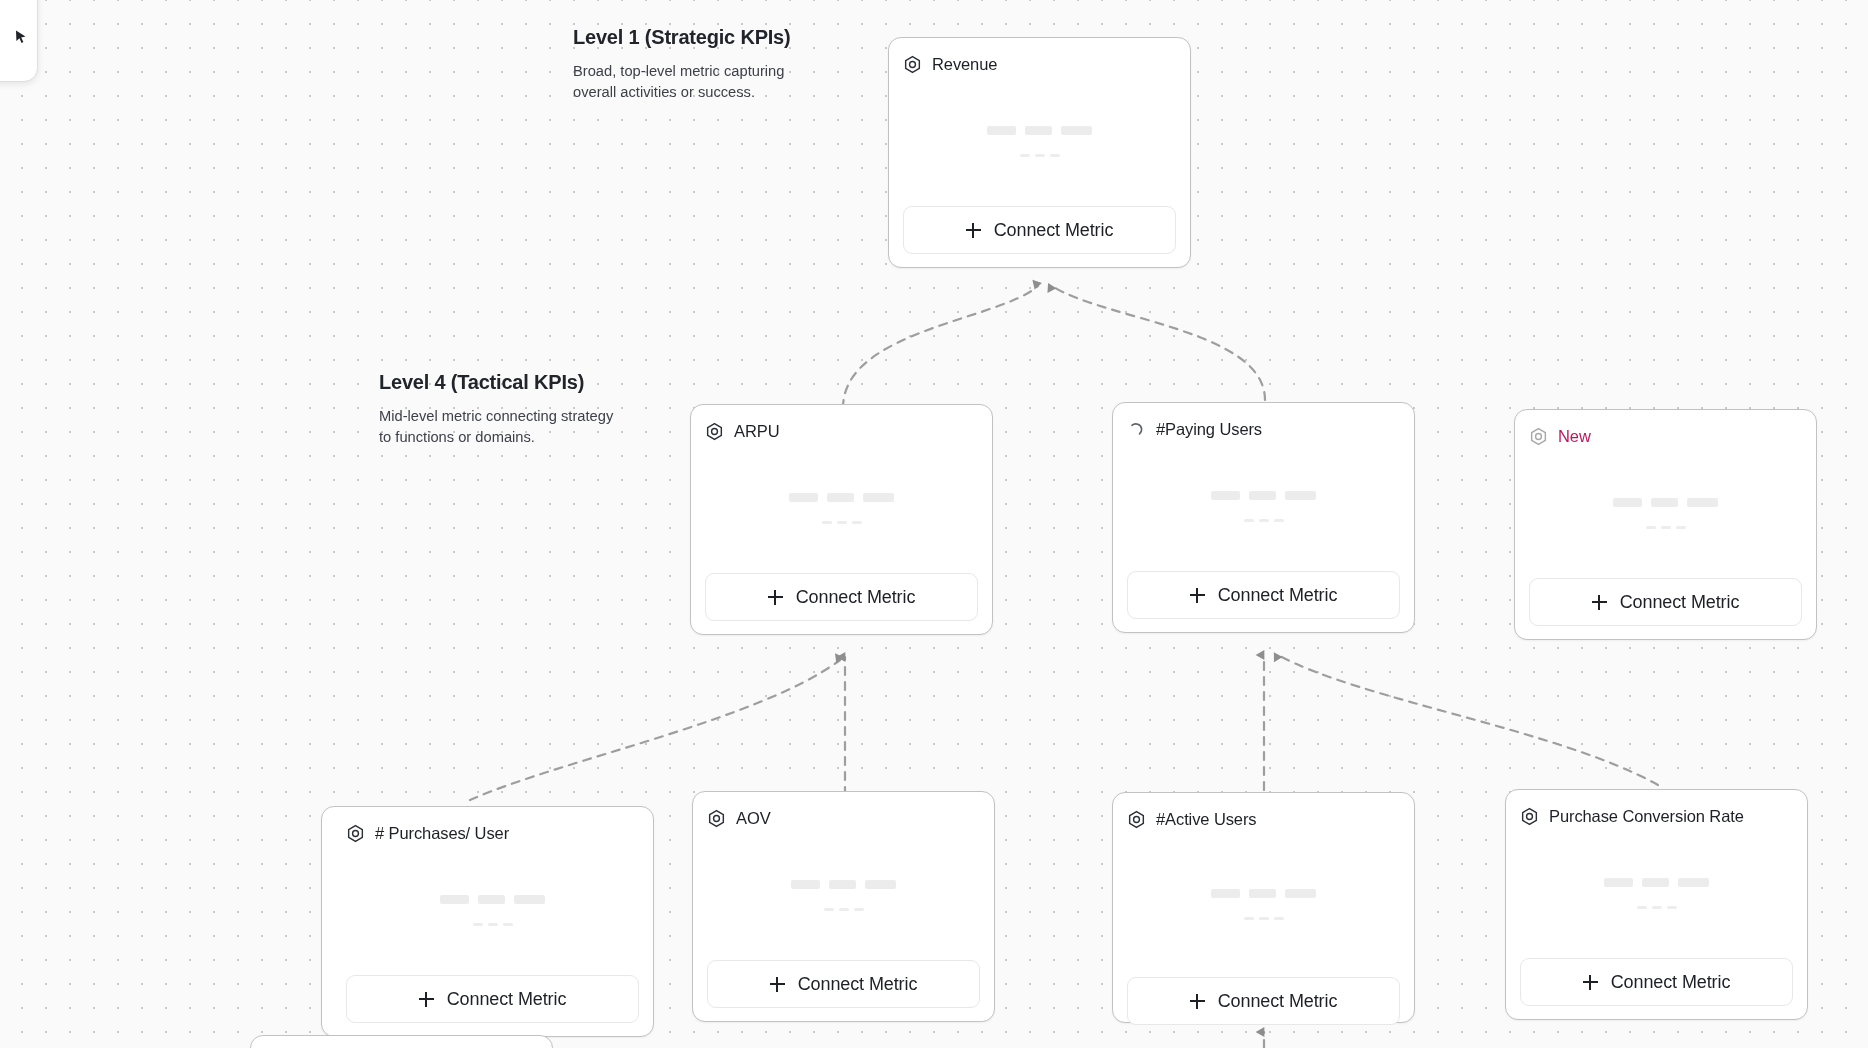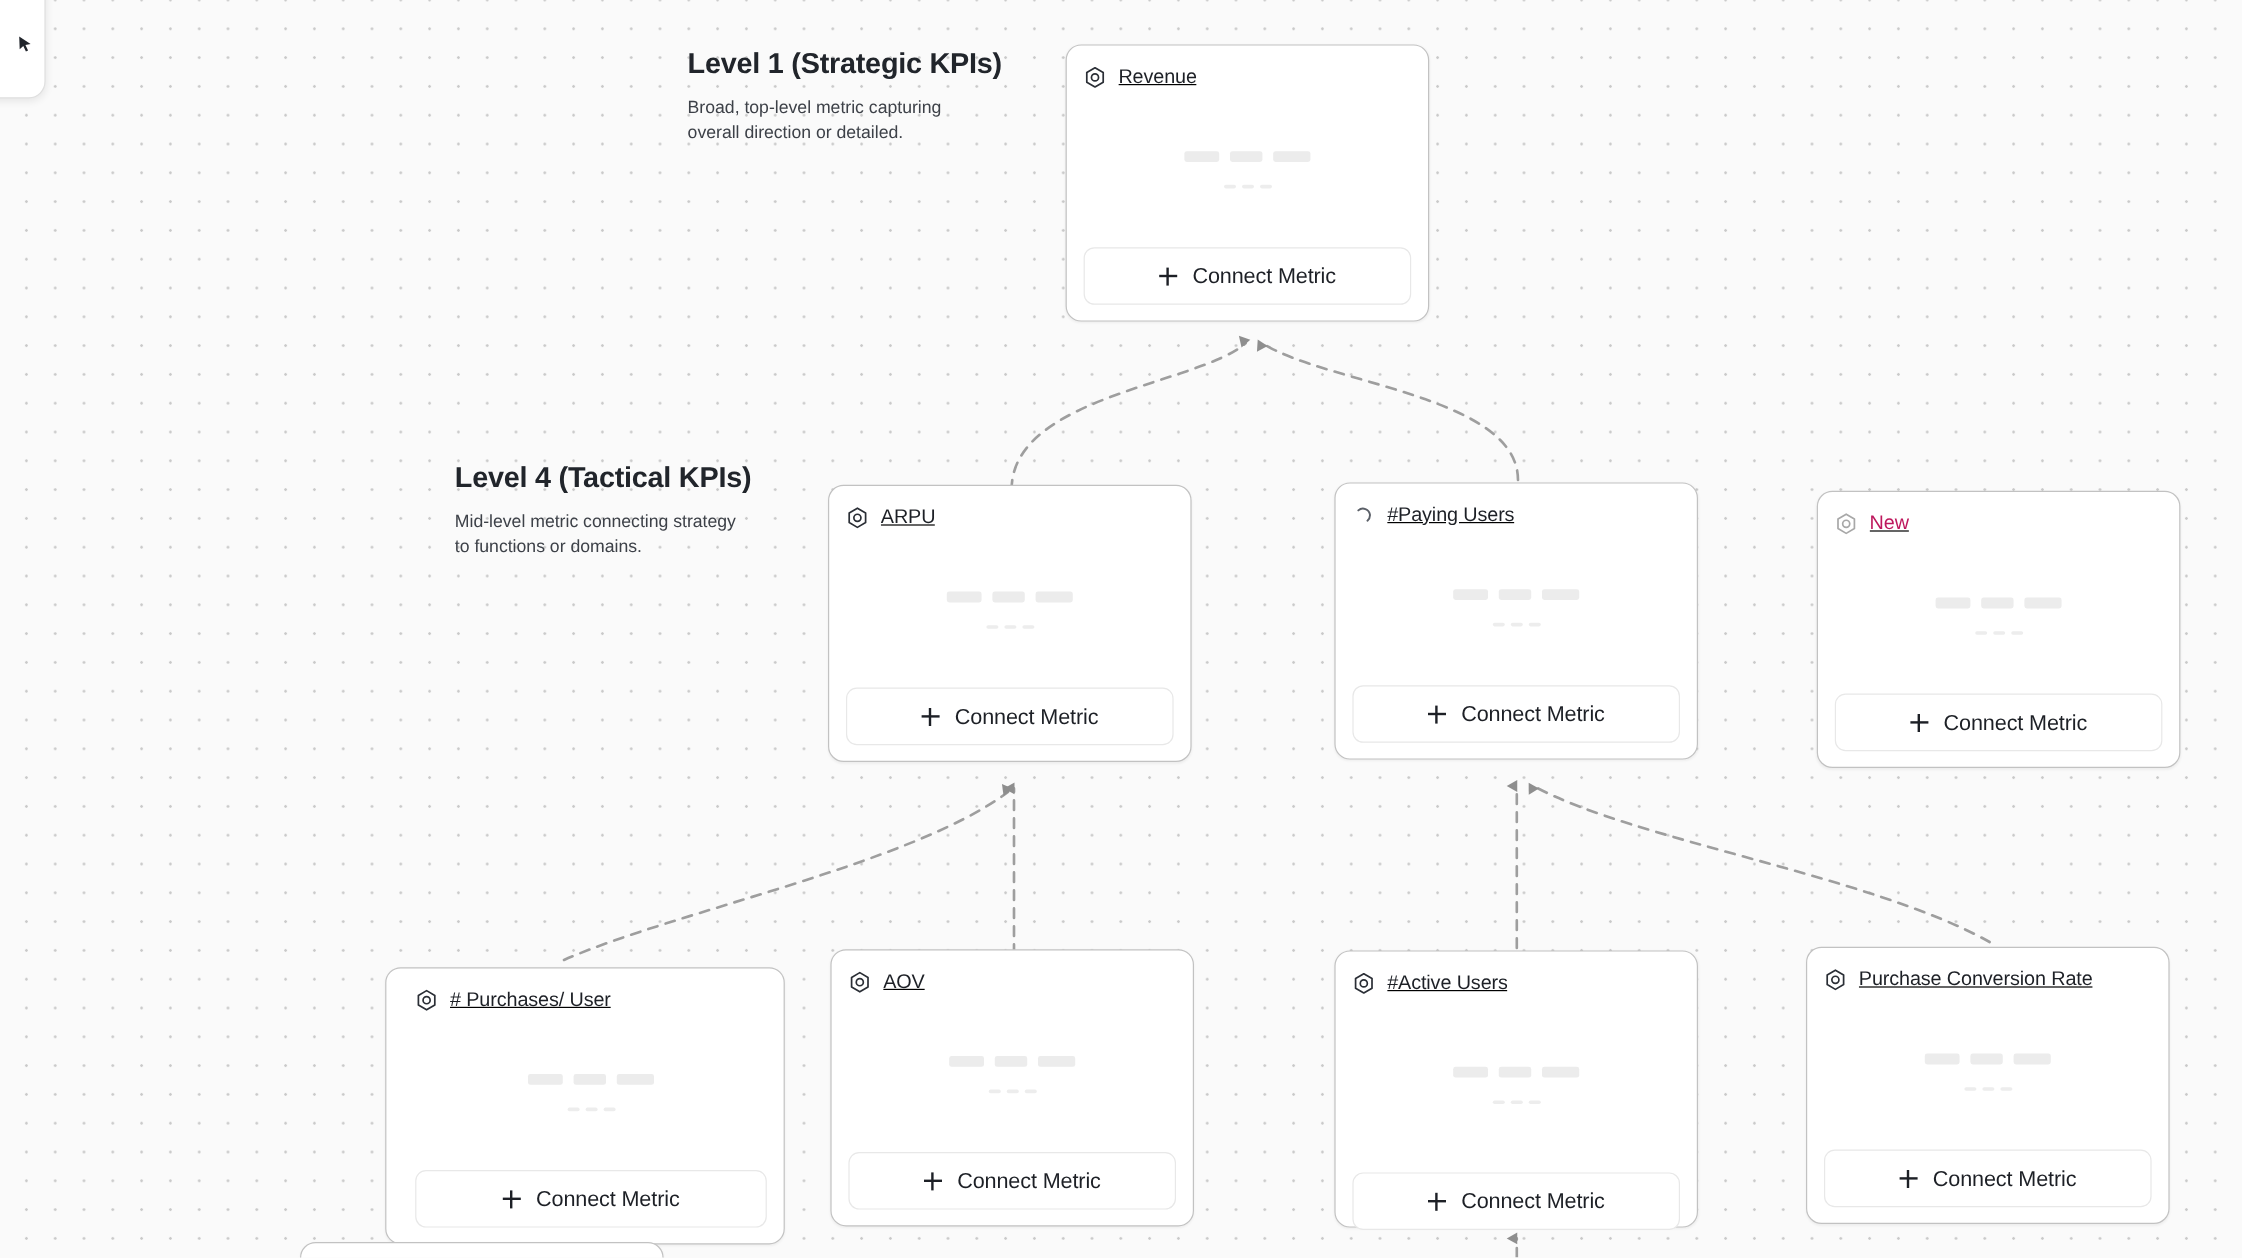--- a/index.html
+++ b/index.html
@@ -33,26 +33,25 @@
     pointer-events: none;
     z-index: 1;
   }
 
   
   .level-label {
     position: absolute;
     z-index: 2;
   }
   .level-title {
-    font-size: 24px;
+    font-size: 20px;
     font-weight: bold;
     color: #21252b;
     letter-spacing: -0.2px;
     white-space: nowrap;
-    margin-top: 14px;
   }
   .level-desc {
     margin-top: 12px;
     font-size: 14.7px;
     line-height: 1.42;
     color: #3d4148;
     max-width: 250px;
   }
 
   
@@ -67,21 +66,20 @@
     flex-direction: column;
     padding: 14px 14px 13px 14px;
   }
 
   .card-head {
     display: flex;
     align-items: center;
     gap: 10px;
     height: 24px;
     flex: 0 0 auto;
-    text-decoration: underline;
   }
 
   .card-icon {
     width: 19px;
     height: 19px;
     flex: 0 0 19px;
     display: block;
   }
   .card-icon svg { display: block; width: 19px; height: 19px; }
 
@@ -214,21 +212,21 @@
   <div id="corner-panel">
     <span class="cursor-glyph">
       <svg viewBox="0 0 16 16" xmlns="http://www.w3.org/2000/svg">
         <path d="M3 1.5 L12.5 7.6 L8.2 8.4 L10.4 13 L8.6 13.9 L6.4 9.3 L3.4 12 Z" fill="#21252b"></path>
       </svg>
     </span>
   </div>
 
   <div class="level-label" style="left:573px; top:26px;">
     <div class="level-title">Level 1 (Strategic KPIs)</div>
-    <div class="level-desc">Broad, top-level metric capturing overall direction or detailed.</div>
+    <div class="level-desc">Broad, top-level metric capturing overall activities or success.</div>
   </div>
 
   <div class="level-label" style="left:379px; top:371px;">
     <div class="level-title">Level 4 (Tactical KPIs)</div>
     <div class="level-desc">Mid-level metric connecting strategy to functions or domains.</div>
   </div>
 
 
   <div class="card" style="left:888px; top:37px; width:303px; height:231px;">
     <div class="card-head">

